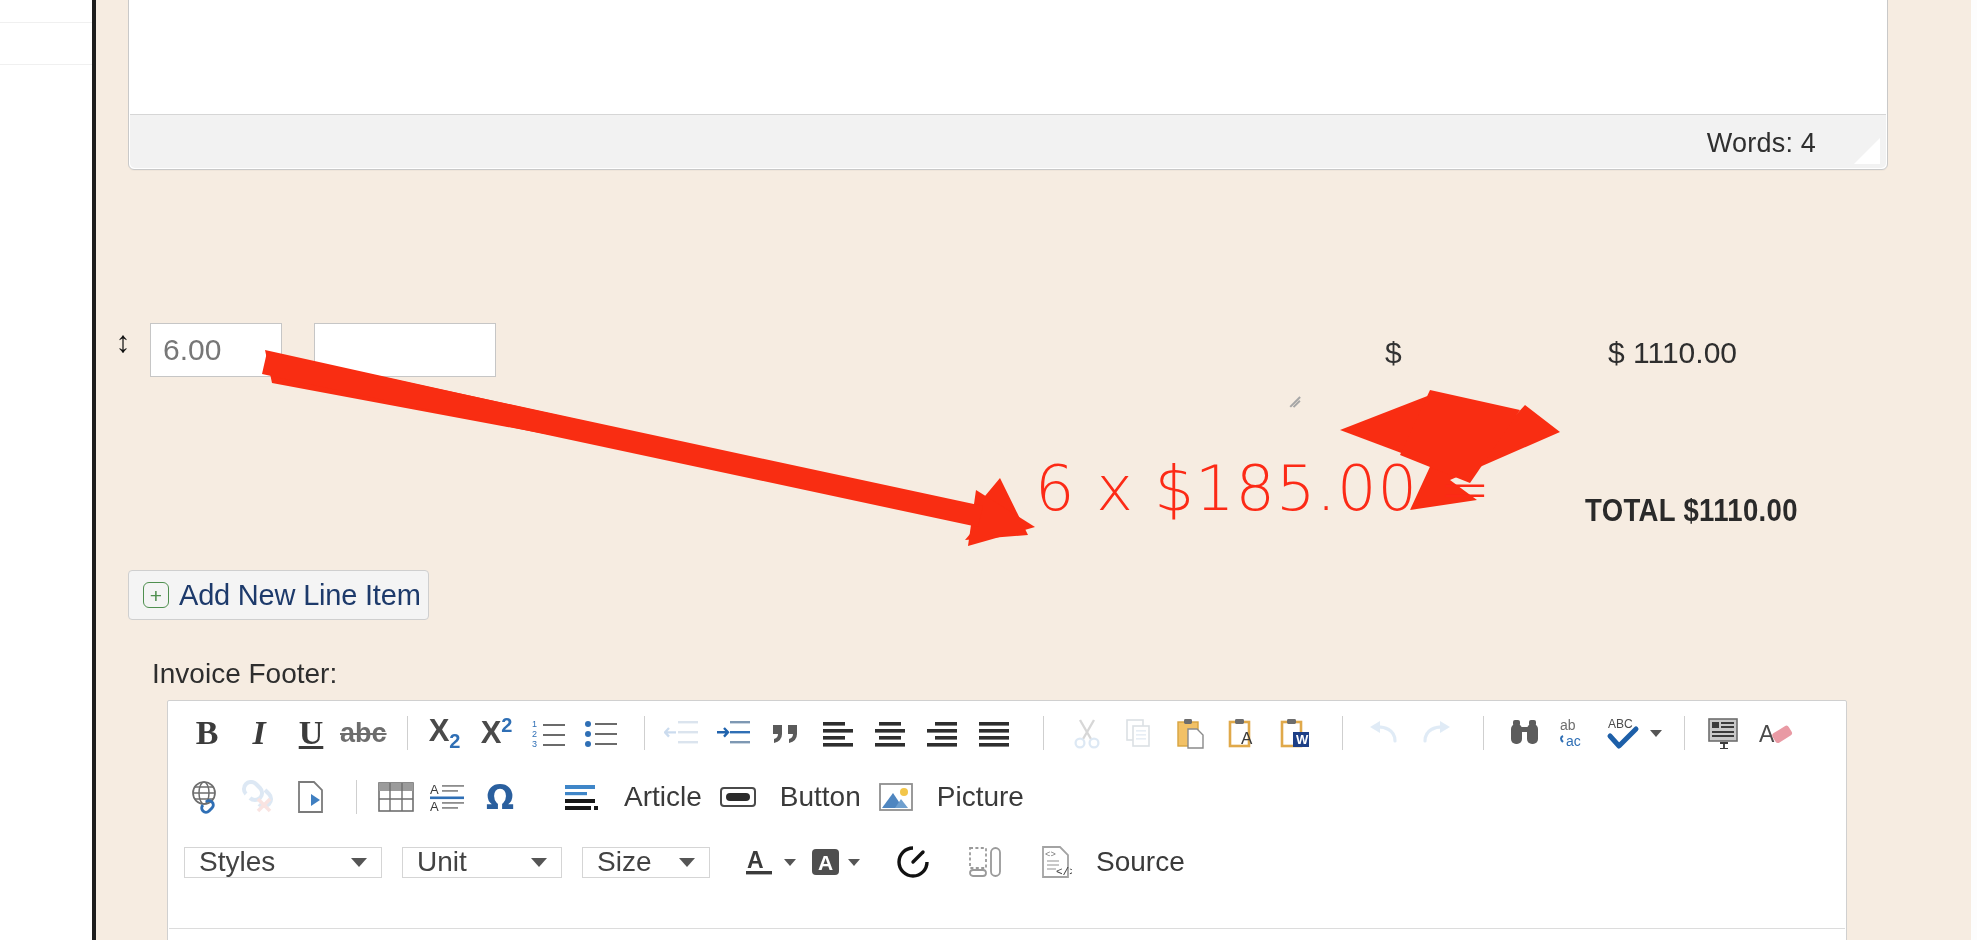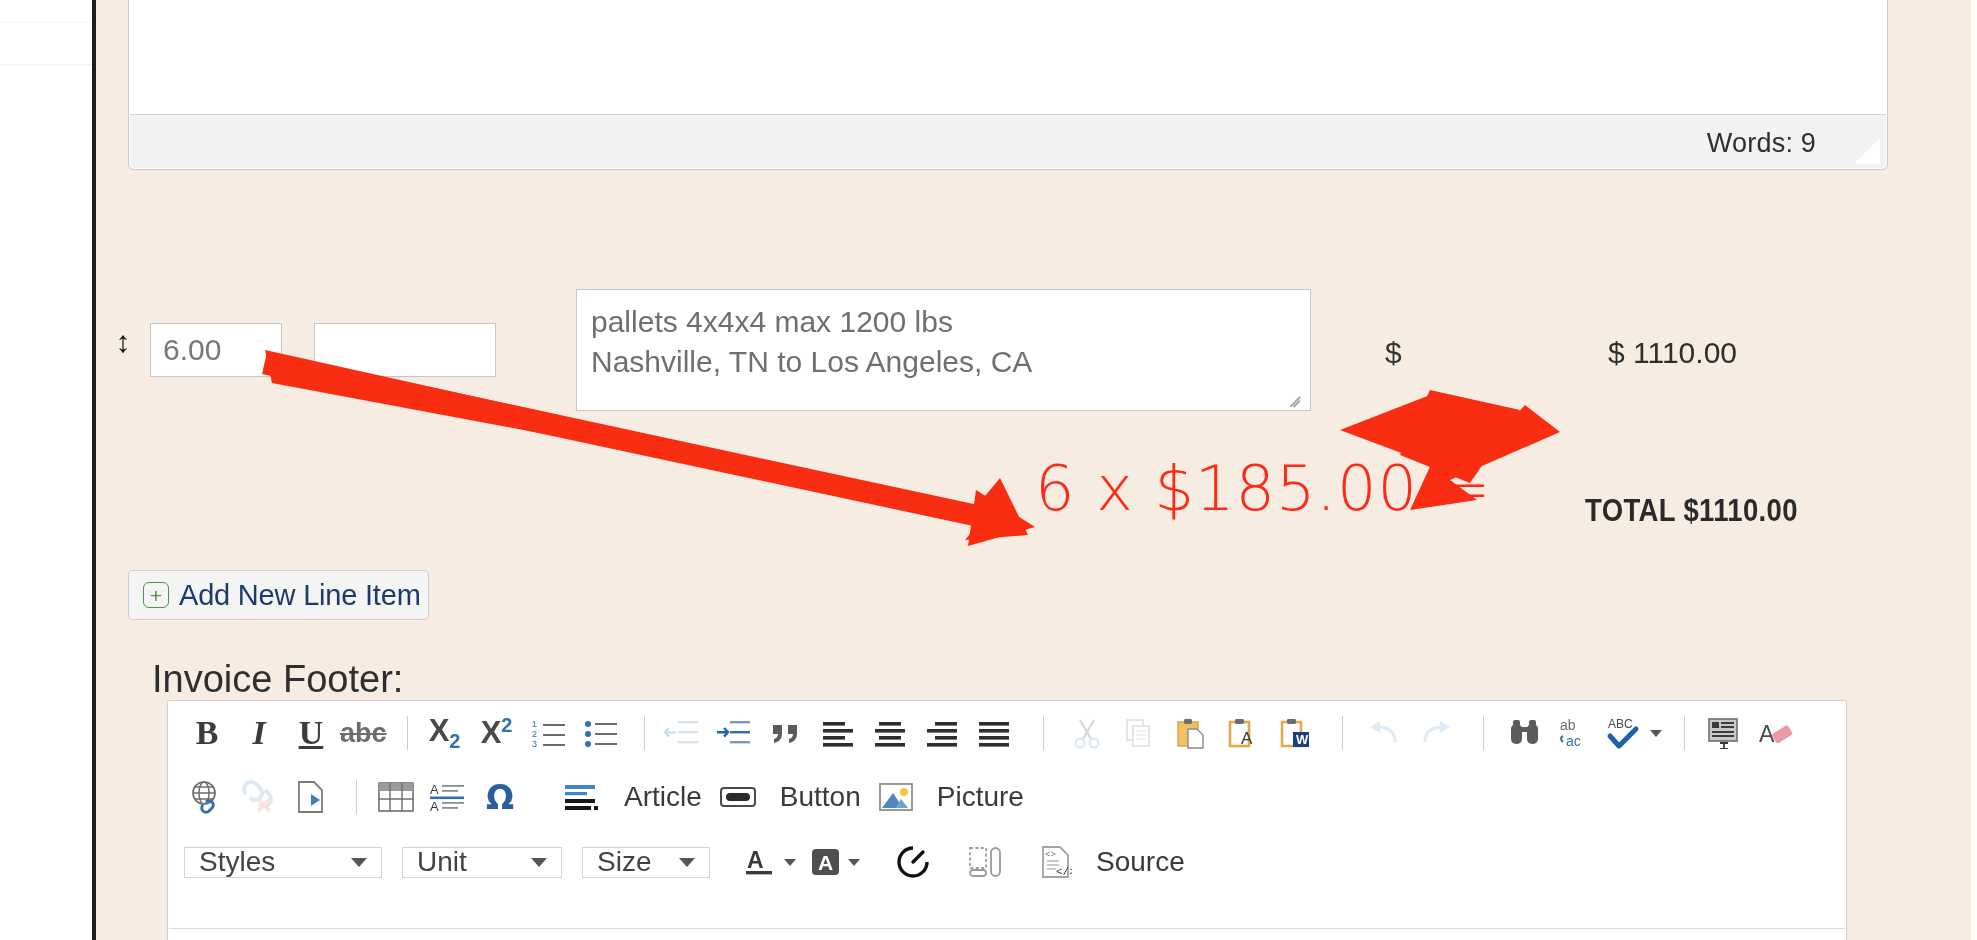--- a/index.html
+++ b/index.html
@@ -122,21 +122,21 @@
     display:flex;align-items:center;gap:10px;padding-left:14px;cursor:pointer;
   }
   .add-btn .plus{
     width:24px;height:24px;border:1.6px solid #4f8f4f;border-radius:6px;
     display:flex;align-items:center;justify-content:center;
     color:#4f8f4f;font-size:21px;line-height:1;
   }
   .add-btn .lbl{font-size:29px;color:#1d3a6b;letter-spacing:-.2px;}
 
   .footer-label{
-    position:absolute;left:152px;top:658px;font-size:38px;color:#2e2e2e;
+    position:absolute;left:152px;top:658px;font-size:28px;color:#2e2e2e;
   }
 
   
   .ck{
     position:absolute;left:167px;top:700px;width:1680px;height:250px;
     background:#ffffff;border:1px solid #d0d0d0;box-sizing:border-box;border-radius:2px;
   }
   .ck-row{position:relative;height:64px;display:flex;align-items:center;padding-left:16px;}
   .ck-row.r3{height:66px;}
   .ck-sep{width:1px;height:34px;background:#cfcfcf;margin:0 14px;}
@@ -174,33 +174,31 @@
     <div class="hairline" style="top:22px"></div>
     <div class="hairline" style="top:64px"></div>
   </div>
   <div class="page-edge"></div>
 
   <div class="paper"></div>
   <div class="paper-right-edge"></div>
 
   <div class="editor-top">
     <div class="editor-top-footer">
-      <div class="words-count">Words: 9</div>
+      <div class="words-count">Words: 4</div>
       <div class="resize-grip"></div>
     </div>
   </div>
 
 
   <div class="sort-handle">↕</div>
 
   <input class="inp inp-qty" value="6.00" style="">
   <input class="inp inp-qty2" value="" style="">
 
-  <textarea class="ta-desc" style="">pallets 4x4x4 max 1200 lbs
-Nashville, TN to Los Angeles, CA</textarea>
   <div class="ta-grip"></div>
 
   <div class="dollar-unit">$</div>
 
   <div class="cost-val">$ 1110.00</div>
 
   <svg class="arrows" viewBox="0 0 1977 940">
     <g fill="#f92d12">
 
       <path d="M265,350 L975,508 L1000,478 L1028,535 L965,540 L985,516 L272,383 Z"></path>

